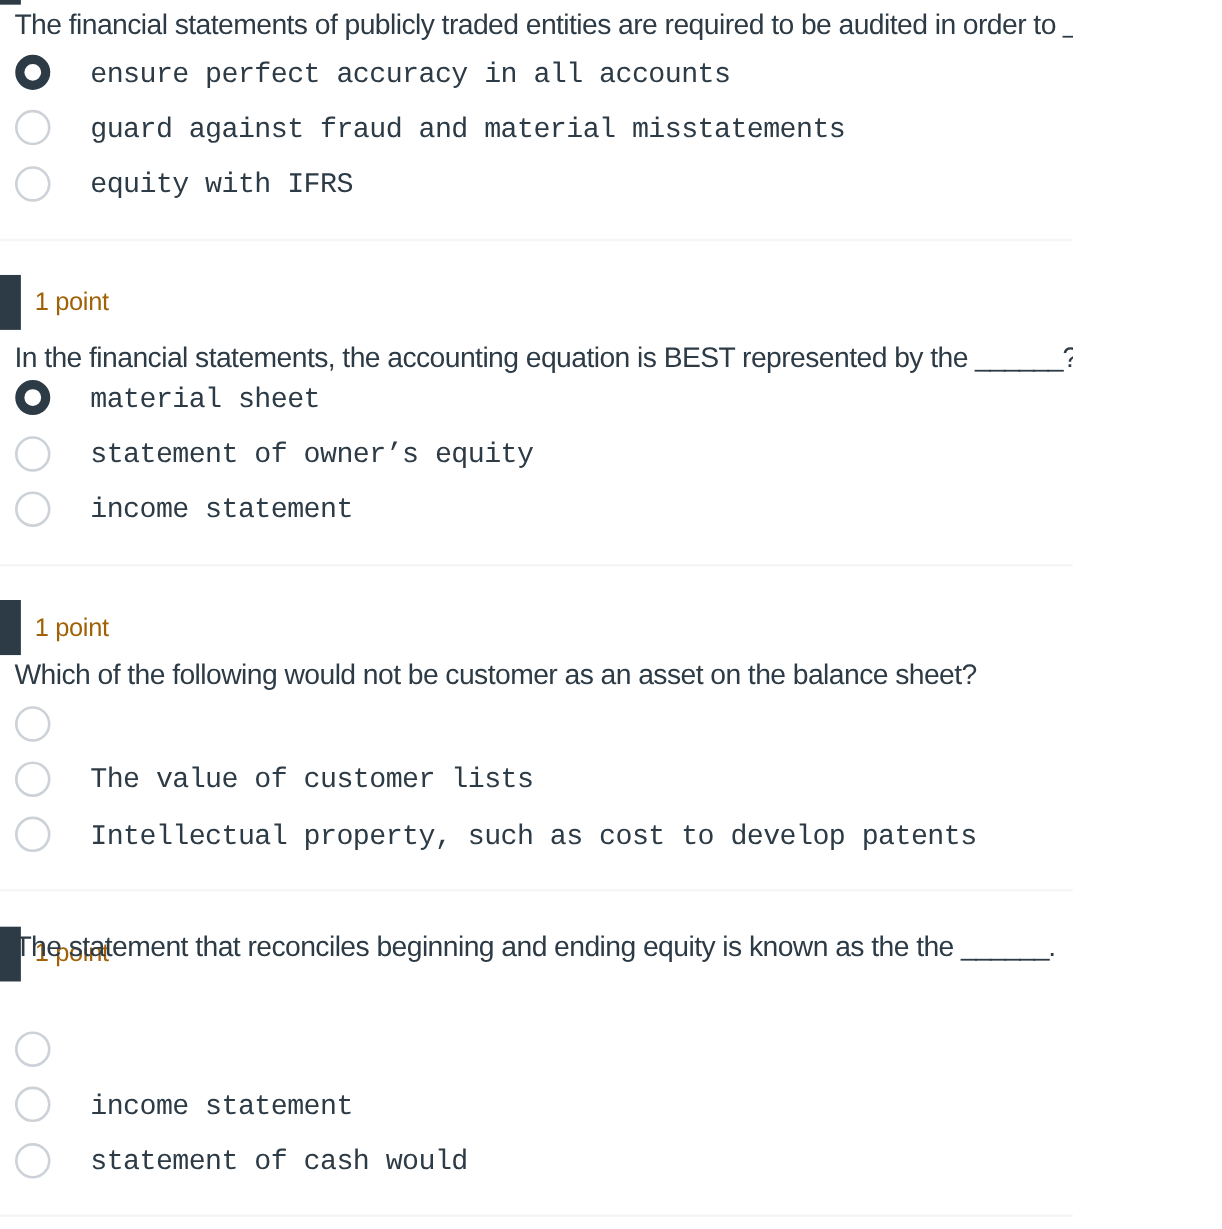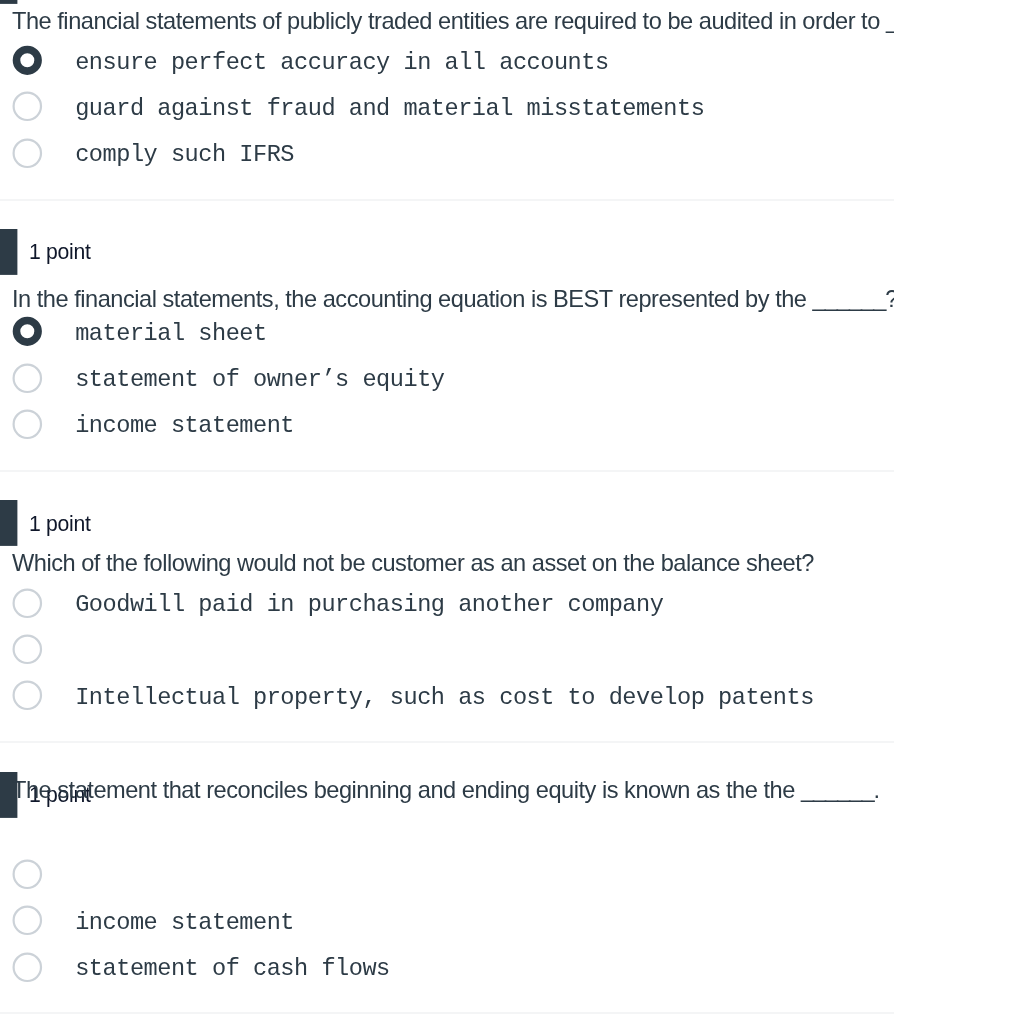--- a/index.html
+++ b/index.html
@@ -2,21 +2,21 @@
 <html><head>
 <meta charset="utf-8">
 <title>Quiz</title>
 <style>
   html,body{margin:0;padding:0;background:#ffffff;}
   body{font-family:"Liberation Sans",sans-serif;}
   .page{position:relative;width:894px;height:1024px;overflow:hidden;background:#ffffff;}
   .question-block{position:absolute;left:0;top:0;width:1018px;}
   .points-badge{position:absolute;left:0;width:19px;height:48px;display:block;}
   .points-label{position:absolute;left:29px;font-size:21.2px;letter-spacing:-0.3px;line-height:1;
-                color:#0f172a;white-space:nowrap;will-change:opacity;}
+                color:#a16207;white-space:nowrap;will-change:opacity;}
   .question-prompt{position:absolute;left:12px;font-size:23.6px;letter-spacing:-0.48px;line-height:1;
                    color:#2d3b46;white-space:nowrap;will-change:opacity;}
   .option-row{position:absolute;left:0;width:1018px;height:32px;}
   .radio{position:absolute;left:12px;top:0;width:32px;height:32px;display:block;}
   .option-label{position:absolute;left:75.2px;top:5.5px;font-size:23.6px;letter-spacing:-0.48px;line-height:1;
                 color:#2d3b46;white-space:nowrap;will-change:opacity;font-family:Liberation Mono, monospace;}
   .separator{position:absolute;left:0;width:1018px;height:1.7px;background:#f4f5f6;}
   .blank{letter-spacing:-1.0px;position:relative;top:-1px;}
 </style>
 </head>
@@ -39,21 +39,21 @@
     <div class="option-row" style="top:91.3px">
       <svg class="radio" width="32" height="32" viewBox="0 0 32 32">
             <circle cx="15.3" cy="15.3" r="13.7" fill="none" stroke="#ccd2d8" stroke-width="2.2"></circle>
           </svg>
       <div class="option-label">guard against fraud and material misstatements</div>
     </div>
     <div class="option-row" style="top:137.6px">
       <svg class="radio" width="32" height="32" viewBox="0 0 32 32">
             <circle cx="15.3" cy="15.3" r="13.7" fill="none" stroke="#ccd2d8" stroke-width="2.2"></circle>
           </svg>
-      <div class="option-label">comply such IFRS</div>
+      <div class="option-label">equity with IFRS</div>
     </div>
     <div class="separator" style="top:199.0px"></div>
   </div>
   <div class="question-block">
     <svg class="points-badge" style="top:229.0px" width="19" height="48" viewBox="0 0 19 48">
           <rect x="0" y="0" width="17.4" height="45.9" fill="#2d3b46"></rect>
         </svg>
     <div class="points-label" style="top:241.4px">1 point</div>
     <div class="question-prompt" style="top:288px">In the financial statements, the accounting equation is BEST represented by the <span class="blank">______</span>?</div>
     <div class="option-row" style="top:316.3px">
@@ -79,26 +79,26 @@
   <div class="question-block">
     <svg class="points-badge" style="top:500.3px" width="19" height="48" viewBox="0 0 19 48">
           <rect x="0" y="0" width="17.4" height="45.9" fill="#2d3b46"></rect>
         </svg>
     <div class="points-label" style="top:512.7px">1 point</div>
     <div class="question-prompt" style="top:552.4px">Which of the following would not be customer as an asset on the balance sheet?</div>
     <div class="option-row" style="top:587.6px">
       <svg class="radio" width="32" height="32" viewBox="0 0 32 32">
             <circle cx="15.3" cy="15.3" r="13.7" fill="none" stroke="#ccd2d8" stroke-width="2.2"></circle>
           </svg>
-      <div class="option-label">Goodwill paid in purchasing another company</div>
     </div>
     <div class="option-row" style="top:633.9px">
       <svg class="radio" width="32" height="32" viewBox="0 0 32 32">
             <circle cx="15.3" cy="15.3" r="13.7" fill="none" stroke="#ccd2d8" stroke-width="2.2"></circle>
           </svg>
+      <div class="option-label">The value of customer lists</div>
     </div>
     <div class="option-row" style="top:680.2px">
       <svg class="radio" width="32" height="32" viewBox="0 0 32 32">
             <circle cx="15.3" cy="15.3" r="13.7" fill="none" stroke="#ccd2d8" stroke-width="2.2"></circle>
           </svg>
       <div class="option-label">Intellectual property, such as cost to develop patents</div>
     </div>
     <div class="separator" style="top:741.3px"></div>
   </div>
   <div class="question-block">
@@ -115,18 +115,18 @@
     <div class="option-row" style="top:905.2px">
       <svg class="radio" width="32" height="32" viewBox="0 0 32 32">
             <circle cx="15.3" cy="15.3" r="13.7" fill="none" stroke="#ccd2d8" stroke-width="2.2"></circle>
           </svg>
       <div class="option-label">income statement</div>
     </div>
     <div class="option-row" style="top:951.5px">
       <svg class="radio" width="32" height="32" viewBox="0 0 32 32">
             <circle cx="15.3" cy="15.3" r="13.7" fill="none" stroke="#ccd2d8" stroke-width="2.2"></circle>
           </svg>
-      <div class="option-label">statement of cash flows</div>
+      <div class="option-label">statement of cash would</div>
     </div>
     <div class="separator" style="top:1012.3px"></div>
   </div>
   </div>
 </div>
 
 </body></html>

